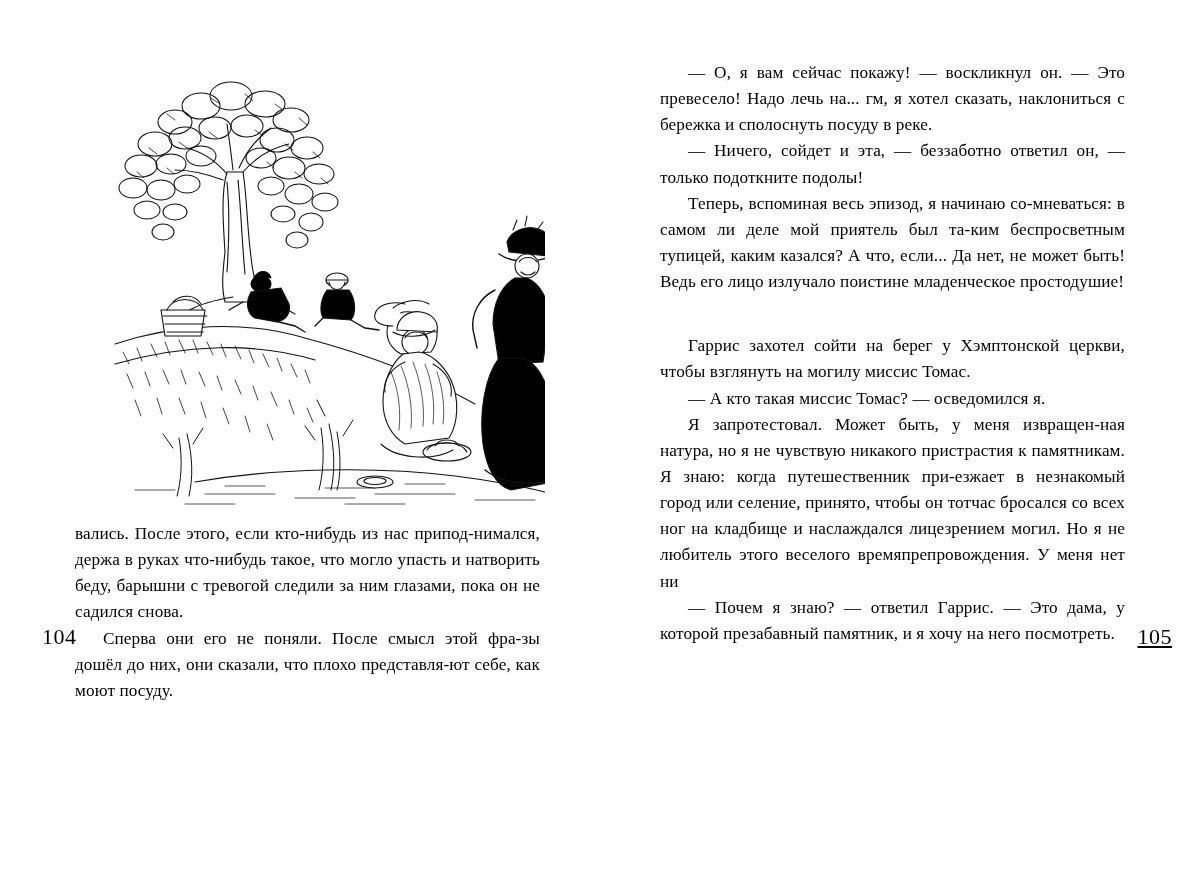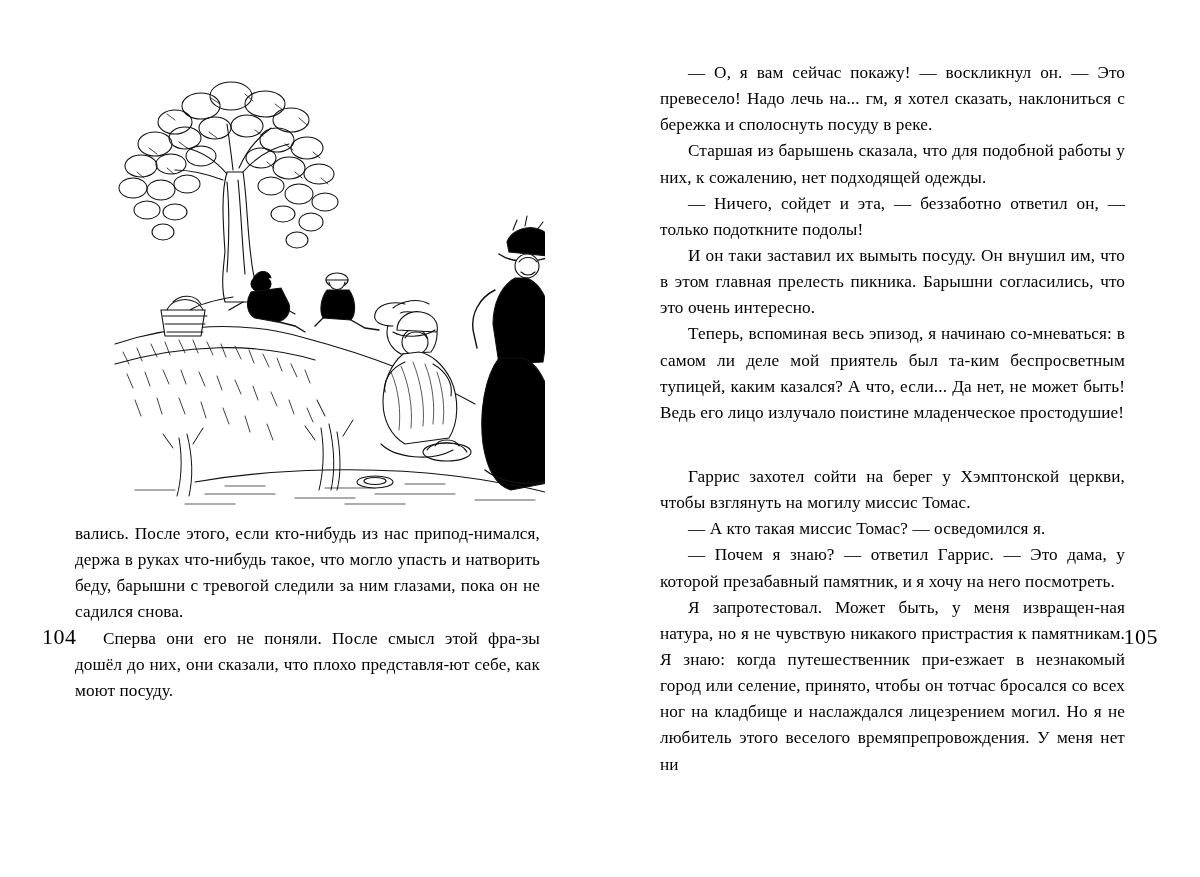--- a/index.html
+++ b/index.html
@@ -59,21 +59,21 @@
   .gap {
     height: 38px;
   }
   .folio {
     position: absolute;
     bottom: 44px;
     font-size: 22px;
     letter-spacing: 0.5px;
   }
   .folio-left { left: 42px; }
-  .folio-right { right: 42px; }
+  .folio-right { right: 28px; text-decoration: underline; }
 </style>
 </head>
 <body>
 
 <div class="spread">
 
   <div class="page page-left">
 
     <div class="illustration">
       <svg width="470" height="455" viewBox="0 0 470 455" xmlns="http://www.w3.org/2000/svg">
@@ -233,31 +233,29 @@
       <p>вались. После этого, если кто-нибудь из нас припод-нимался, держа в руках что-нибудь такое, что могло упасть и натворить беду, барышни с тревогой следили за ним глазами, пока он не садился снова.</p>
       <p class="indent">Сперва они его не поняли. После смысл этой фра-зы дошёл до них, они сказали, что плохо представля-ют себе, как моют посуду.</p>
     </div>
 
     <div class="folio folio-left">104</div>
   </div>
 
   <div class="page page-right">
     <div class="body-text">
       <p class="indent">— О, я вам сейчас покажу! — воскликнул он. — Это превесело! Надо лечь на... гм, я хотел сказать, наклониться с бережка и сполоснуть посуду в реке.</p>
-      <p class="indent">Старшая из барышень сказала, что для подобной работы у них, к сожалению, нет подходящей одежды.</p>
       <p class="indent">— Ничего, сойдет и эта, — беззаботно ответил он, — только подоткните подолы!</p>
-      <p class="indent">И он таки заставил их вымыть посуду. Он внушил им, что в этом главная прелесть пикника. Барышни согласились, что это очень интересно.</p>
       <p class="indent">Теперь, вспоминая весь эпизод, я начинаю со-мневаться: в самом ли деле мой приятель был та-ким беспросветным тупицей, каким казался? А что, если... Да нет, не может быть! Ведь его лицо излучало поистине младенческое простодушие!</p>
     </div>
 
     <div class="gap"></div>
 
     <div class="body-text">
       <p class="indent">Гаррис захотел сойти на берег у Хэмптонской церкви, чтобы взглянуть на могилу миссис Томас.</p>
       <p class="indent">— А кто такая миссис Томас? — осведомился я.</p>
+      <p class="indent">Я запротестовал. Может быть, у меня извращен-ная натура, но я не чувствую никакого пристрастия к памятникам. Я знаю: когда путешественник при-езжает в незнакомый город или селение, принято, чтобы он тотчас бросался со всех ног на кладбище и наслаждался лицезрением могил. Но я не любитель этого веселого времяпрепровождения. У меня нет ни</p>
       <p class="indent">— Почем я знаю? — ответил Гаррис. — Это дама, у которой презабавный памятник, и я хочу на него посмотреть.</p>
-      <p class="indent">Я запротестовал. Может быть, у меня извращен-ная натура, но я не чувствую никакого пристрастия к памятникам. Я знаю: когда путешественник при-езжает в незнакомый город или селение, принято, чтобы он тотчас бросался со всех ног на кладбище и наслаждался лицезрением могил. Но я не любитель этого веселого времяпрепровождения. У меня нет ни</p>
     </div>
 
     <div class="folio folio-right">105</div>
   </div>
 
 </div>
 
 </body></html>

